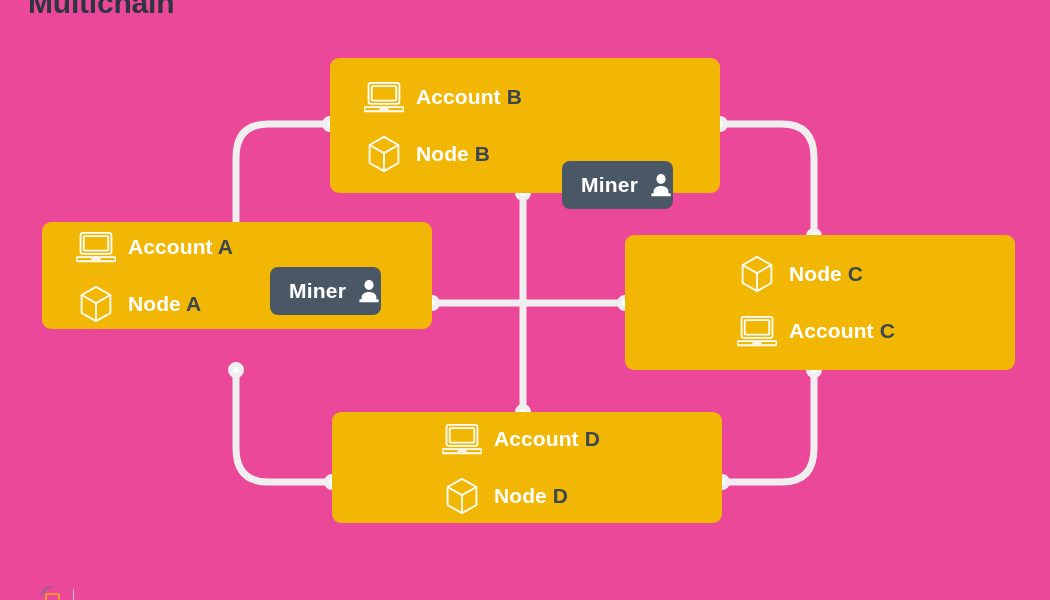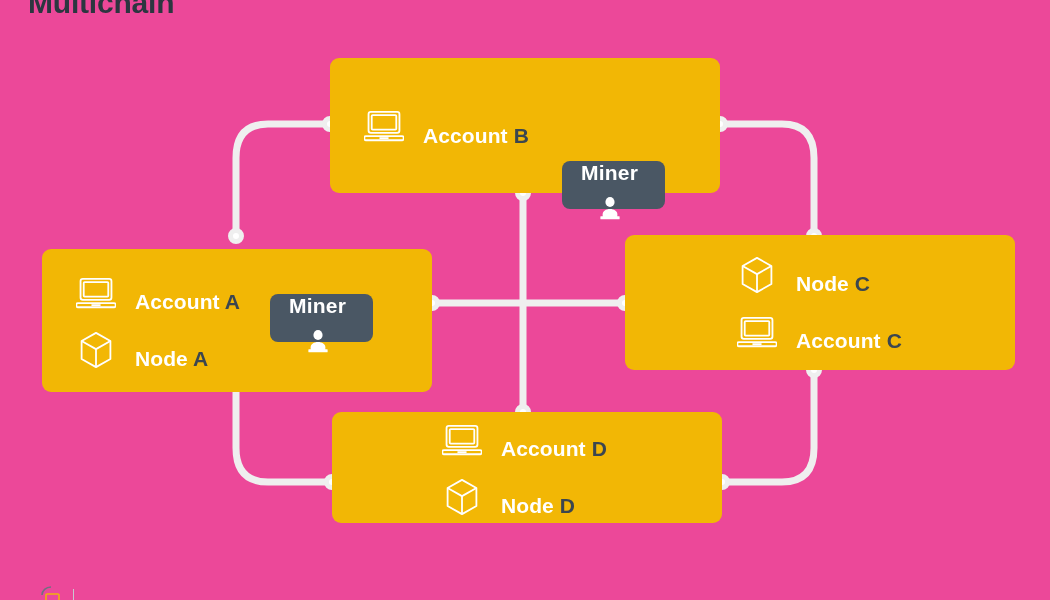--- a/index.html
+++ b/index.html
@@ -67,22 +67,22 @@
 
   .rows {
     display: flex;
     flex-direction: column;
     justify-content: center;
     gap: 13px;
   }
 
   .row {
     display: flex;
-    align-items: flex-end;
-    gap: 17px;
+    align-items: center;
+    gap: 10px;
     height: 44px;
   }
 
   .glyph {
     width: 44px;
     height: 42px;
     flex: 0 0 44px;
     display: flex;
     align-items: center;
     justify-content: center;
@@ -99,26 +99,25 @@
   .row-label .id {
     color: #3b4650;
   }
 
   
   .miner-badge {
     position: absolute;
     background: #4a5764;
     border-radius: 8px;
     height: 48px;
-    padding: 0 27px 0 19px;
+    padding: 0 0 0 19px;
     display: flex;
     align-items: center;
     gap: 11px;
     z-index: 4;
-    flex-direction: column;
   }
 
   .miner-label {
     font-size: 21px;
     font-weight: bold;
     color: #ffffff;
     white-space: nowrap;
     letter-spacing: 0.2px;
   }
 
@@ -212,35 +211,48 @@
               <rect x="8.5" y="7.5" width="27" height="16" rx="1"></rect>
               <path d="M2 30.5 h40 a1.6 1.6 0 0 1 1.6 1.6 v1.4 a1.6 1.6 0 0 1 -1.6 1.6 h-40 a1.6 1.6 0 0 1 -1.6 -1.6 v-1.4 a1.6 1.6 0 0 1 1.6 -1.6 z"></path>
               <path d="M17 32.8 h10"></path>
             </svg>
           </span>
           <span class="row-label">
             <span>Account</span>
             <span class="id">B</span>
           </span>
         </div>
+        <div class="row">
+          <span class="glyph">
+            <svg viewBox="0 0 40 44" width="36" height="40" fill="none" stroke="#ffffff" stroke-width="2" stroke-linejoin="round">
+              <path d="M20 3 L36 12 L36 32 L20 41 L4 32 L4 12 Z"></path>
+              <path d="M4 12 L20 21 L36 12"></path>
+              <path d="M20 21 L20 41"></path>
+            </svg>
+          </span>
+          <span class="row-label">
+            <span>Node</span>
+            <span class="id">B</span>
+          </span>
+        </div>
       </div>
     </div>
     <div class="miner-badge" style="left:232px; top:103px;">
       <span class="miner-label">Miner</span>
       <span class="miner-icon">
         <svg viewBox="0 0 24 26" width="22" height="24" fill="#ffffff">
           <ellipse cx="12" cy="6.5" rx="5" ry="5.5"></ellipse>
           <path d="M4 24 v-4.2 c0-3.3 3.6-5.6 8-5.6 s8 2.3 8 5.6 V24 Z"></path>
           <rect x="1.5" y="22" width="21" height="3.3" rx="0.6"></rect>
         </svg>
       </span>
     </div>
   </div>
 
-  <div class="node-box" style="left:42px; top:249px; width:390px; height:143px;">
+  <div class="node-box" style="left:42px; top:222px; width:390px; height:107px;">
     <div class="node-inner" style="left:32px;">
       <div class="rows">
         <div class="row">
           <span class="glyph">
             <svg viewBox="0 0 44 40" width="40" height="37" fill="none" stroke="#ffffff" stroke-width="2" stroke-linejoin="round">
               <rect x="5" y="4" width="34" height="23" rx="2.5"></rect>
               <rect x="8.5" y="7.5" width="27" height="16" rx="1"></rect>
               <path d="M2 30.5 h40 a1.6 1.6 0 0 1 1.6 1.6 v1.4 a1.6 1.6 0 0 1 -1.6 1.6 h-40 a1.6 1.6 0 0 1 -1.6 -1.6 v-1.4 a1.6 1.6 0 0 1 1.6 -1.6 z"></path>
               <path d="M17 32.8 h10"></path>
             </svg>

